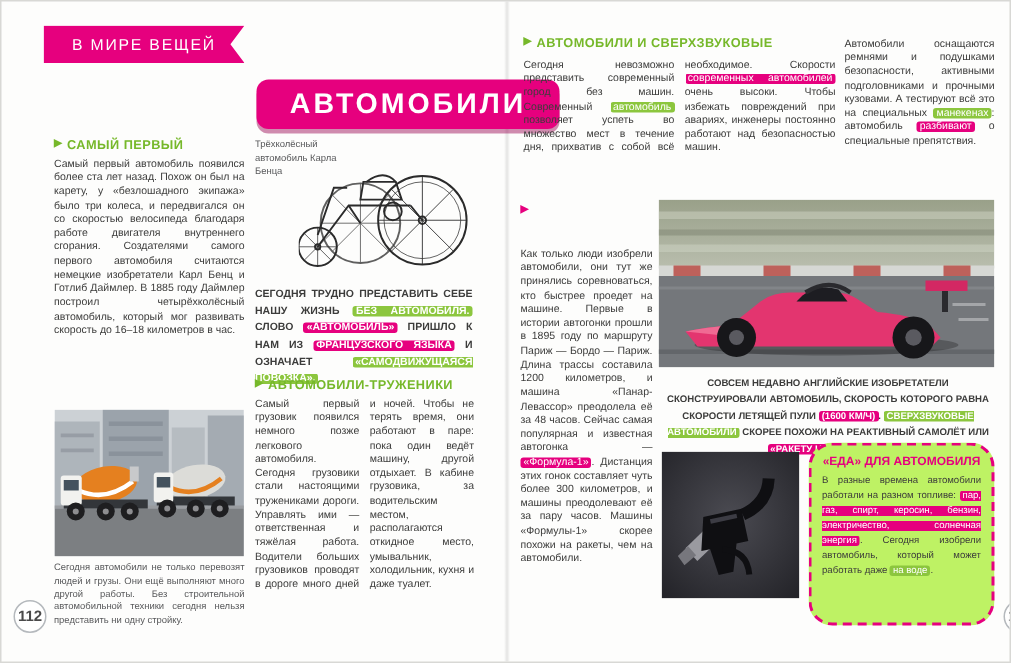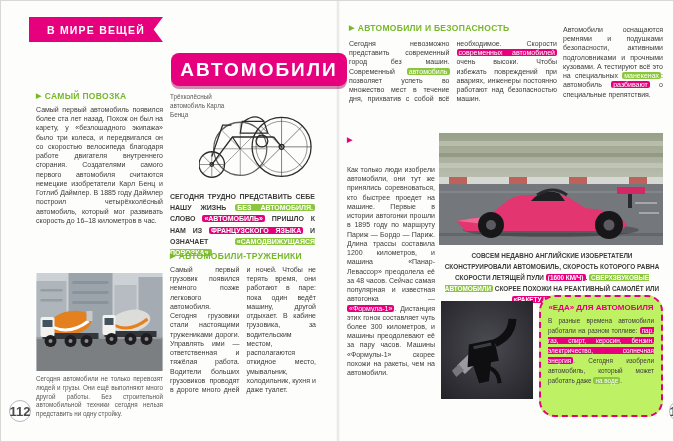--- a/index.html
+++ b/index.html
@@ -2,23 +2,23 @@
 <html lang="ru"><head>
 <meta charset="utf-8">
 <style>
   html,body{margin:0;padding:0;background:#e9e9e7;font-family:"Liberation Sans",sans-serif;}
   .spread{position:relative;width:674px;height:442px;background:#fdfdfc;overflow:hidden;border:1px solid #d8d8d5;box-sizing:border-box;}
   .fold{position:absolute;left:335px;top:0;width:4px;height:100%;background:linear-gradient(90deg,rgba(0,0,0,0),rgba(0,0,0,.10),rgba(0,0,0,0));}
 
   .banner{position:absolute;left:28px;top:16px;width:134px;height:25px;background:#e6007e;
           clip-path:polygon(0 0,100% 0,93% 50%,100% 100%,0 100%);
           display:flex;align-items:center;justify-content:center;}
-  .banner span{color:#fff;font-weight:700;font-size:10.5px;letter-spacing:1.2px;}
-
-  .title-box{position:absolute;left:170px;top:52px;width:176px;height:33px;background:#e6007e;border-radius:8px;
+  .banner span{color:#fff;font-weight:400;font-size:10.5px;letter-spacing:1.2px;}
+
+  .title-box{position:absolute;left:170px;top:52px;width:202px;height:33px;background:#e6007e;border-radius:8px;
              box-shadow:0 3px 0 rgba(150,0,80,.45);display:flex;align-items:center;justify-content:center;}
   .title-box span{color:#fff;font-weight:800;font-size:19px;letter-spacing:2px;}
 
   .sec-header{position:absolute;display:flex;align-items:flex-start;gap:3px;font-weight:800;font-size:8.5px;letter-spacing:.3px;line-height:1.25;}
   .sec-header.green{color:#76b82a;}
   .sec-header.pink{color:#e6007e;}
   .bullet{font-size:7px;line-height:1.4;}
 
   .body-text{position:absolute;font-size:7px;line-height:1.32;color:#3c3c3b;text-align:justify;}
   .two-col{column-count:2;column-gap:7px;}
@@ -31,39 +31,39 @@
   .img-frame{position:absolute;overflow:hidden;}
   .img-frame svg{display:block;width:100%;height:100%;}
 
   .race-cap{position:absolute;text-align:center;font-weight:700;font-size:6.4px;line-height:1.7;color:#3c3c3b;}
 
   .bubble{position:absolute;left:538px;top:294px;width:124px;min-height:122px;background:#bef264;border:2px dashed #e6007e;border-radius:16px;padding:6px 7px;box-sizing:border-box;}
   .bubble-h{text-align:center;color:#e6007e;font-weight:800;font-size:8px;line-height:1.25;margin-bottom:3px;}
   .bubble-t{font-size:6.4px;line-height:1.55;text-align:justify;color:#3c3c3b;}
 
   .pagenum{position:absolute;width:20px;height:20px;border-radius:50%;background:#fff;border:1px solid #b5b9bd;
-           display:flex;align-items:center;justify-content:center;font-size:13px;font-weight:700;color:#4a4a4a;}
+           display:flex;align-items:center;justify-content:center;font-size:10px;font-weight:700;color:#4a4a4a;}
 </style>
 </head>
 <body>
 
 <div class="spread">
   <div class="fold"></div>
 
   <div class="banner">
     <span>В МИРЕ ВЕЩЕЙ</span>
   </div>
 
   <div class="title-box">
     <span>АВТОМОБИЛИ</span>
   </div>
 
   <div class="sec-header green" style="left:35px;top:90px;width:130px;">
     <span class="bullet">▶</span>
-    <span>САМЫЙ ПОВОЗКА</span>
+    <span>САМЫЙ ПЕРВЫЙ</span>
   </div>
   <div class="body-text" style="left:35px;top:104px;width:127px;">Самый первый автомобиль появился более ста лет назад. Похож он был на карету, у «безлошадного экипажа» было три колеса, и передвигался он со скоростью велосипеда благодаря работе двигателя внутреннего сгорания. Создателями самого первого автомобиля считаются немецкие изобретатели Карл Бенц и Готлиб Даймлер. В 1885 году Даймлер построил четырёхколёсный автомобиль, который мог развивать скорость до 16–18 километров в час.</div>
 
   <div class="caption" style="left:169px;top:92px;width:56px;text-align:left;">Трёхколёсный автомобиль Карла Бенца</div>
 
   <div class="img-frame" style="left:198px;top:86px;width:116px;height:100px;">
     <svg viewBox="0 0 118 100" xmlns="http://www.w3.org/2000/svg">
       <g stroke="#2b2b2b" fill="none" stroke-width="1.3">
         <circle cx="84" cy="60" r="30"></circle>
         <circle cx="84" cy="60" r="26" stroke-width="0.5"></circle>
@@ -139,21 +139,21 @@
     </svg>
   </div>
   <div class="caption" style="left:35px;top:374px;width:127px;">Сегодня автомобили не только перевозят людей и грузы. Они ещё выполняют много другой работы. Без строительной автомобильной техники сегодня нельзя представить ни одну стройку.</div>
 
   <div class="pagenum" style="left:8px;top:399px;">
     <span>112</span>
   </div>
 
   <div class="sec-header green" style="left:348px;top:22px;width:215px;">
     <span class="bullet">▶</span>
-    <span>АВТОМОБИЛИ И БЕЗОПАСНОСТЬ</span>
+    <span>АВТОМОБИЛИ И СВЕРХЗВУКОВЫЕ</span>
   </div>
   <div class="body-text two-col" style="left:348px;top:38px;width:208px;height:96px;">
     <span>Сегодня невозможно представить современный город без машин. Современный </span><span class="hl-green">автомобиль</span><span> позволяет успеть во множество мест в течение дня, прихватив с собой всё необходимое. Скорости </span><span class="hl-pink">современных автомобилей</span><span> очень высоки. Чтобы избежать повреждений при авариях, инженеры постоянно работают над безопасностью машин.</span>
   </div>
   <div class="body-text" style="left:562px;top:24px;width:100px;">
     <span>Автомобили оснащаются ремнями и подушками безопасности, активными подголовниками и прочными кузовами. А тестируют всё это на специальных </span><span class="hl-green">манекенах</span><span>: автомобиль </span><span class="hl-pink">разбивают</span><span> о специальные препятствия.</span>
   </div>
 
   <div class="sec-header pink" style="left:346px;top:134px;width:86px;">
     <span class="bullet">▶</span>

